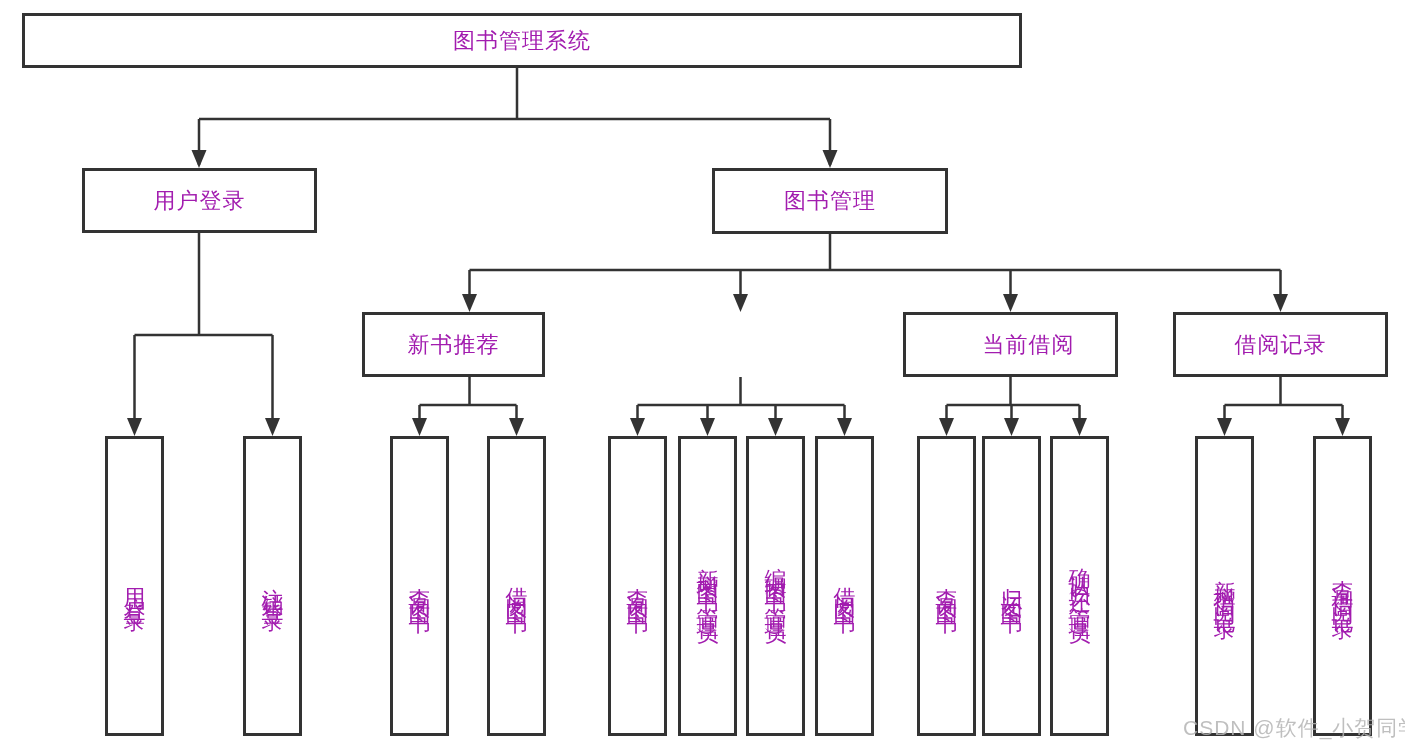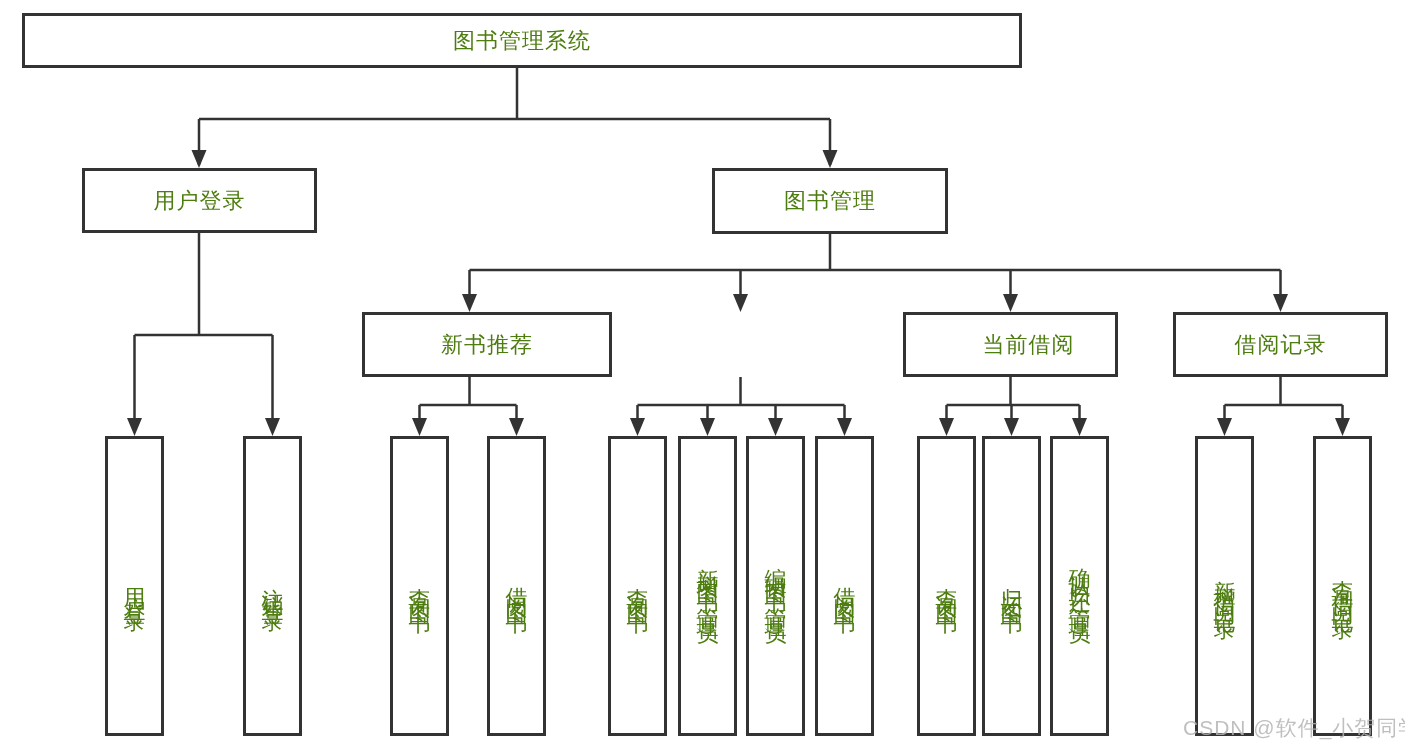--- a/index.html
+++ b/index.html
@@ -23,21 +23,21 @@
     z-index: 0;
   }
   .box {
     position: absolute;
     box-sizing: border-box;
     border: 3px solid #333333;
     background: #ffffff;
     display: flex;
     align-items: center;
     justify-content: center;
-    color: #4d7c0f;
+    color: #a21caf;
     z-index: 1;
   }
   .hbox .lbl {
     font-size: 22px;
     letter-spacing: 1px;
     white-space: nowrap;
   }
   .leaf .vtext {
     writing-mode: vertical-rl;
     text-orientation: mixed;
@@ -114,21 +114,21 @@
     <span class="lbl">图书管理系统</span>
   </div>
 
   <div class="box hbox" style="left:82px; top:168px; width:235px; height:65px;">
     <span class="lbl">用户登录</span>
   </div>
   <div class="box hbox" style="left:712px; top:168px; width:236px; height:66px;text-align:center;">
     <span class="lbl">图书管理</span>
   </div>
 
-  <div class="box hbox" style="left:362px; top:312px; width:250px; height:65px;">
+  <div class="box hbox" style="left:362px; top:312px; width:183px; height:65px;">
     <span class="lbl">新书推荐</span>
   </div>
   <div class="box hbox" style="left:903px; top:312px; width:215px; height:65px;padding-left:36px;">
     <span class="lbl">当前借阅</span>
   </div>
   <div class="box hbox" style="left:1173px; top:312px; width:215px; height:65px;">
     <span class="lbl">借阅记录</span>
   </div>
 
   <div class="box leaf" style="left:105px; top:436px; width:59px; height:300px;">

